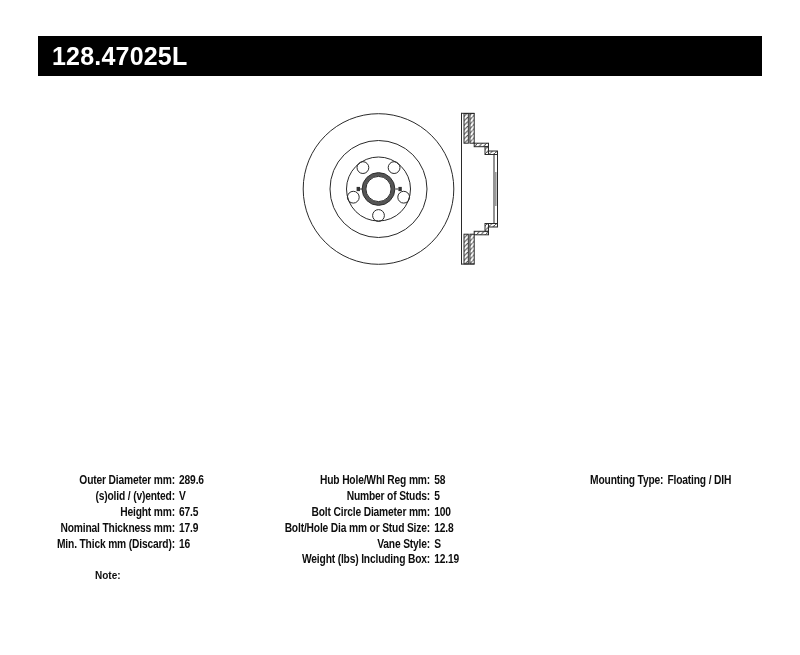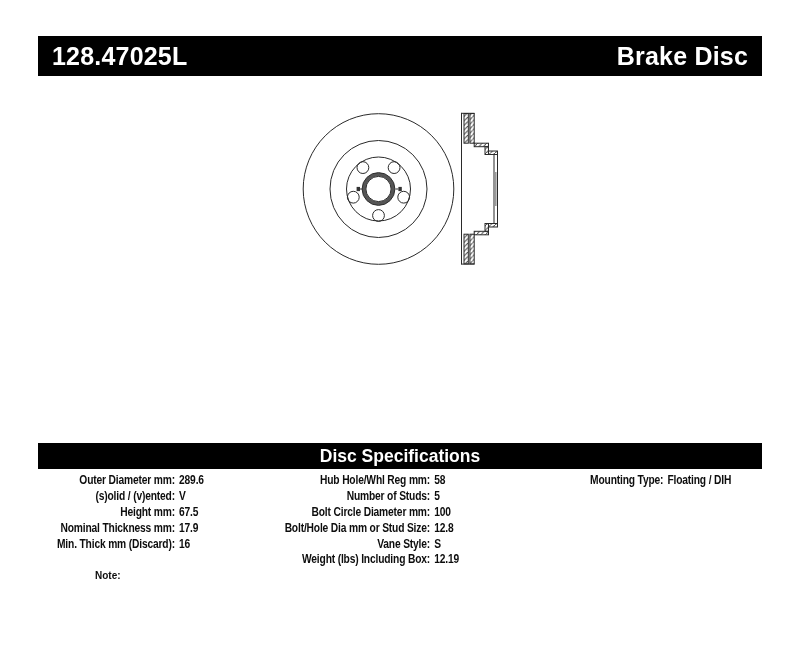--- a/index.html
+++ b/index.html
@@ -92,21 +92,20 @@
     color: #0d0d0d;
   }
 </style>
 </head>
 <body>
 
 <div class="page">
 
   <div class="bar header-bar">
     <span>128.47025L</span>
-    <span>Brake Disc</span>
   </div>
 
   <svg class="drawing-svg" width="240" height="200" viewBox="280 95 240 200" xmlns="http://www.w3.org/2000/svg">
     <defs>
       <pattern id="hatch" width="4.5" height="4.5" patternUnits="userSpaceOnUse">
         <path d="M0,4.5 L4.5,0" stroke="#4a4a4a" stroke-width="1.1" fill="none"></path>
       </pattern>
     </defs>
 
     <g fill="none" stroke="#2a2a2a" stroke-width="1">
@@ -149,23 +148,20 @@
 
       <rect x="494" y="154.5" width="3.5" height="69" fill="#ffffff"></rect>
       <rect x="494.8" y="172" width="1.8" height="34" fill="#9a9a9a" stroke="none"></rect>
 
       <rect x="488.5" y="223.5" width="9" height="3.5" fill="url(#hatch)"></rect>
       <rect x="485" y="223.5" width="3.5" height="7.8" fill="url(#hatch)"></rect>
       <rect x="474.2" y="231.3" width="14.3" height="3.5" fill="url(#hatch)"></rect>
     </g>
   </svg>
 
-  <div class="bar spec-header-bar">
-    <span>Disc Specifications</span>
-  </div>
 
   <div class="spec-col spec-col-left">
     <div class="spec-row">
       <span class="spec-label">Outer Diameter mm:</span>
       <span class="spec-value">289.6</span>
     </div>
     <div class="spec-row">
       <span class="spec-label">(s)olid / (v)ented:</span>
       <span class="spec-value">V</span>
     </div>

